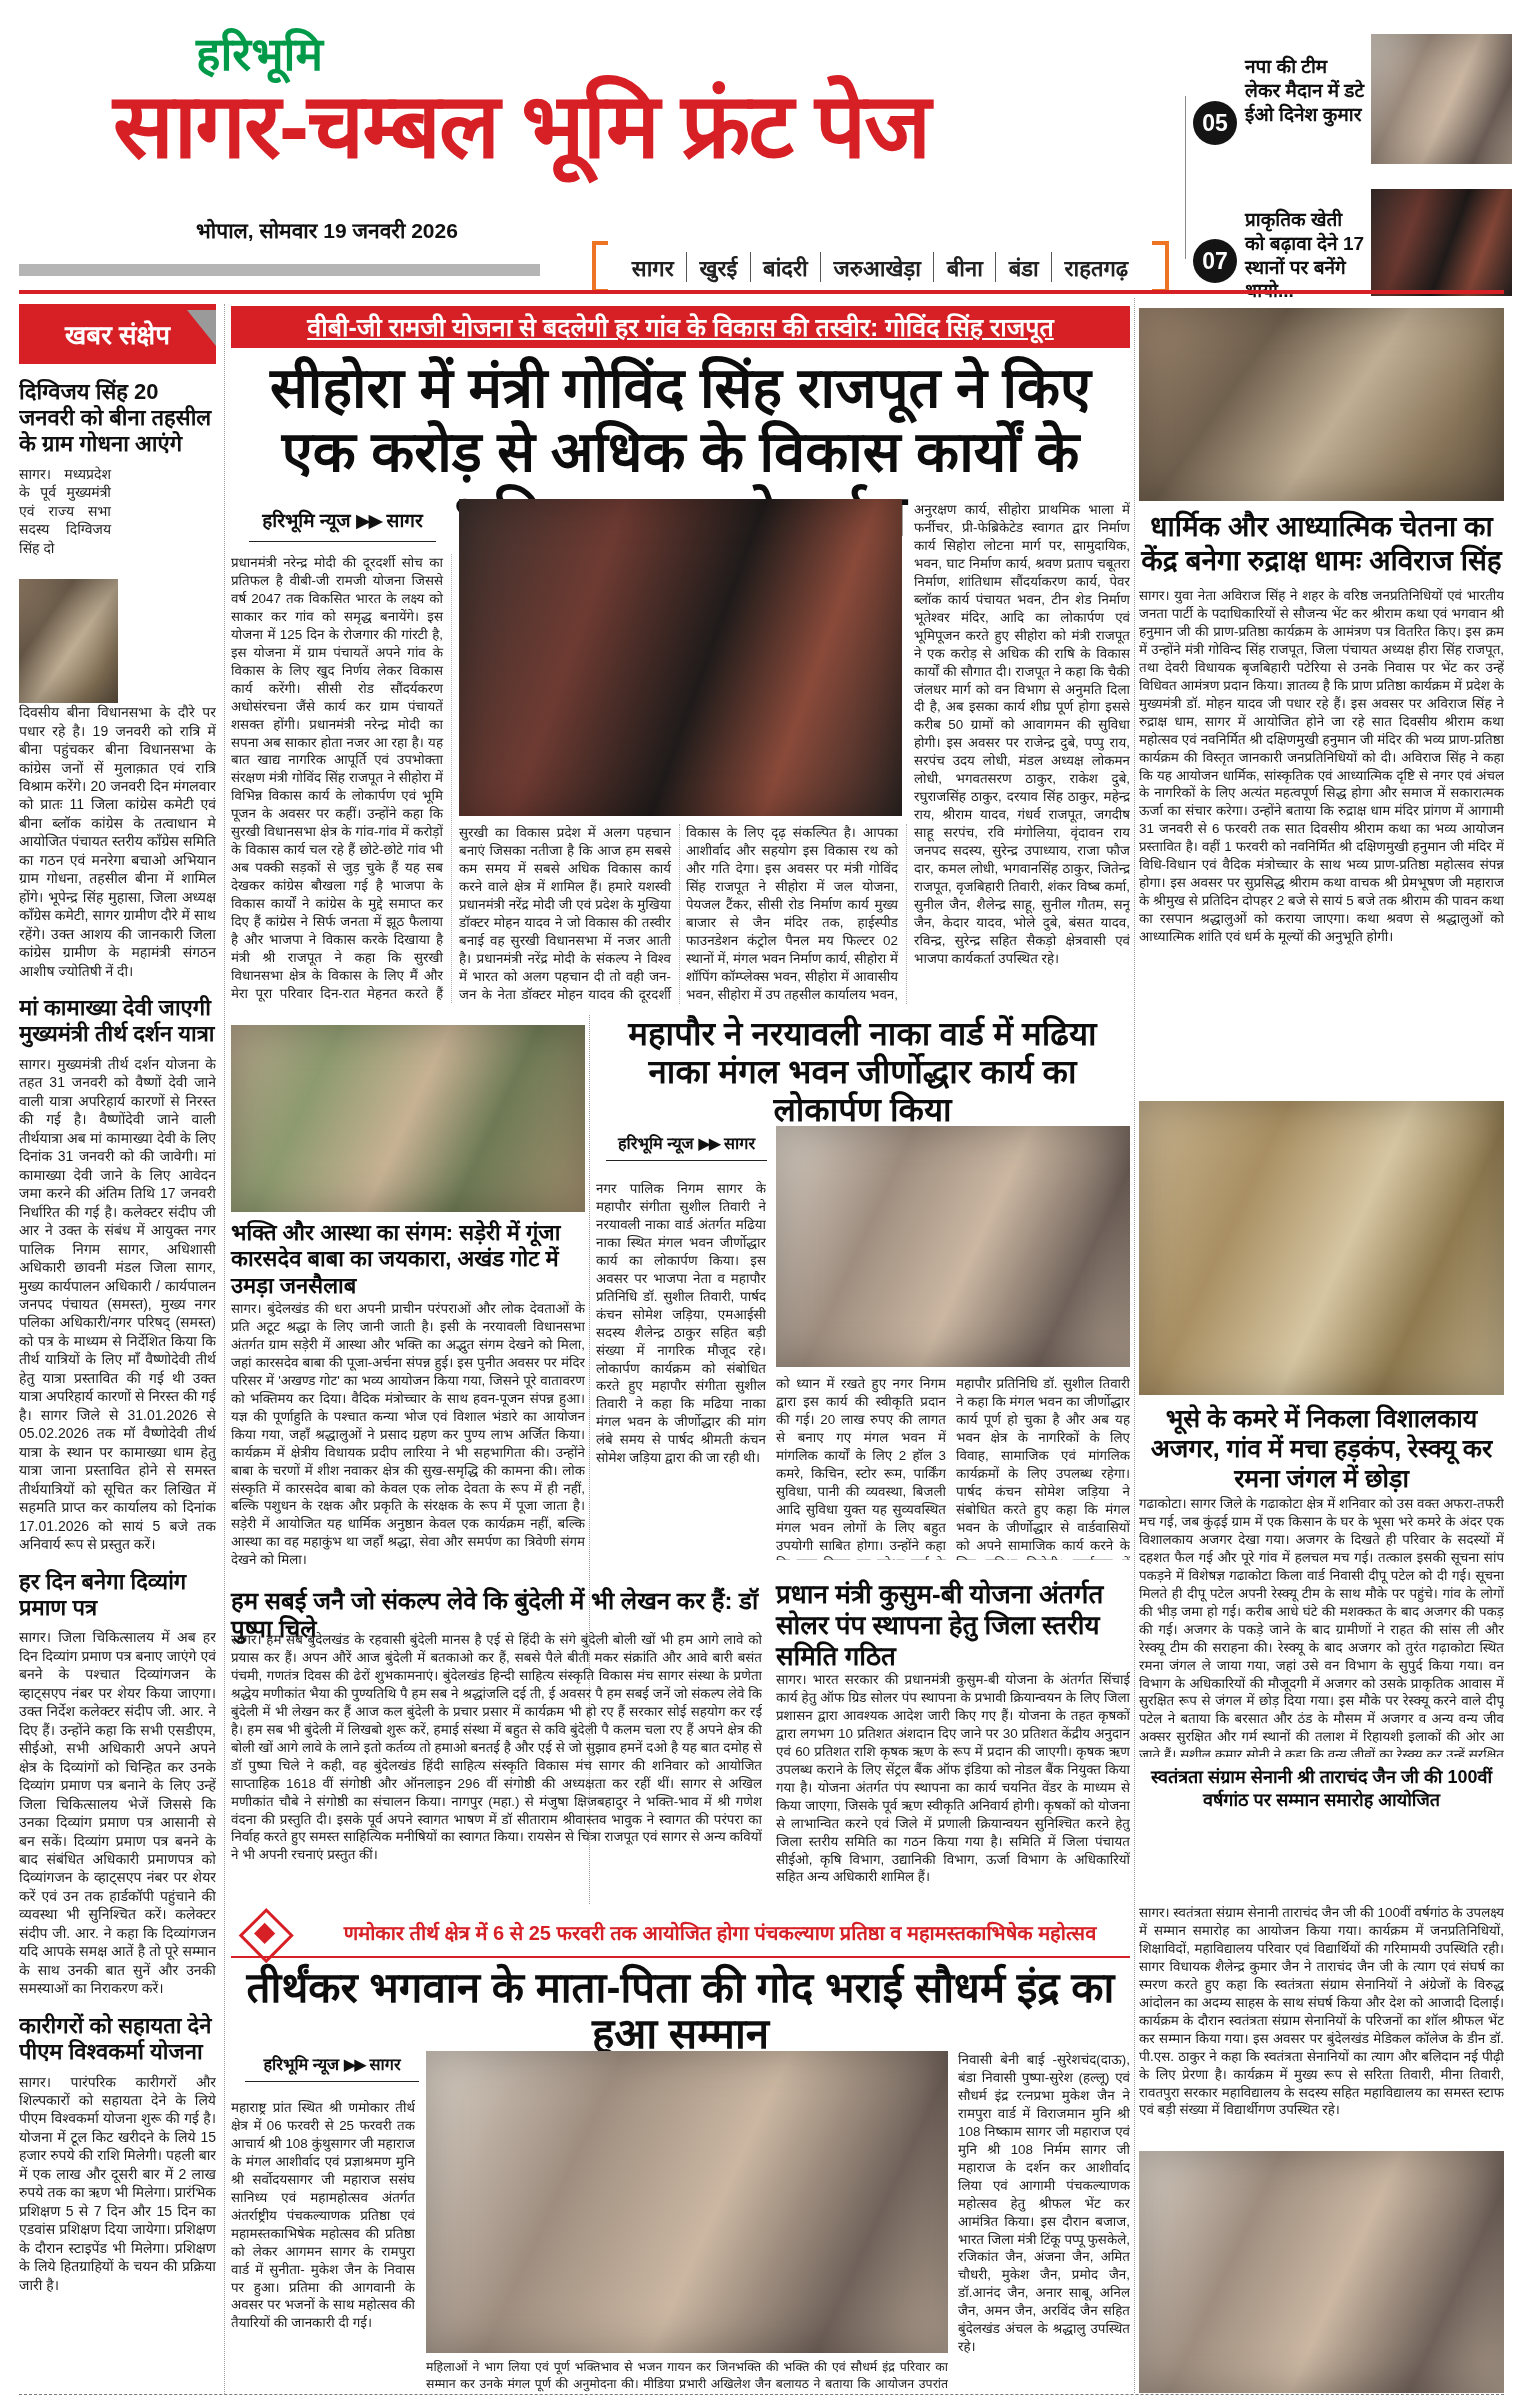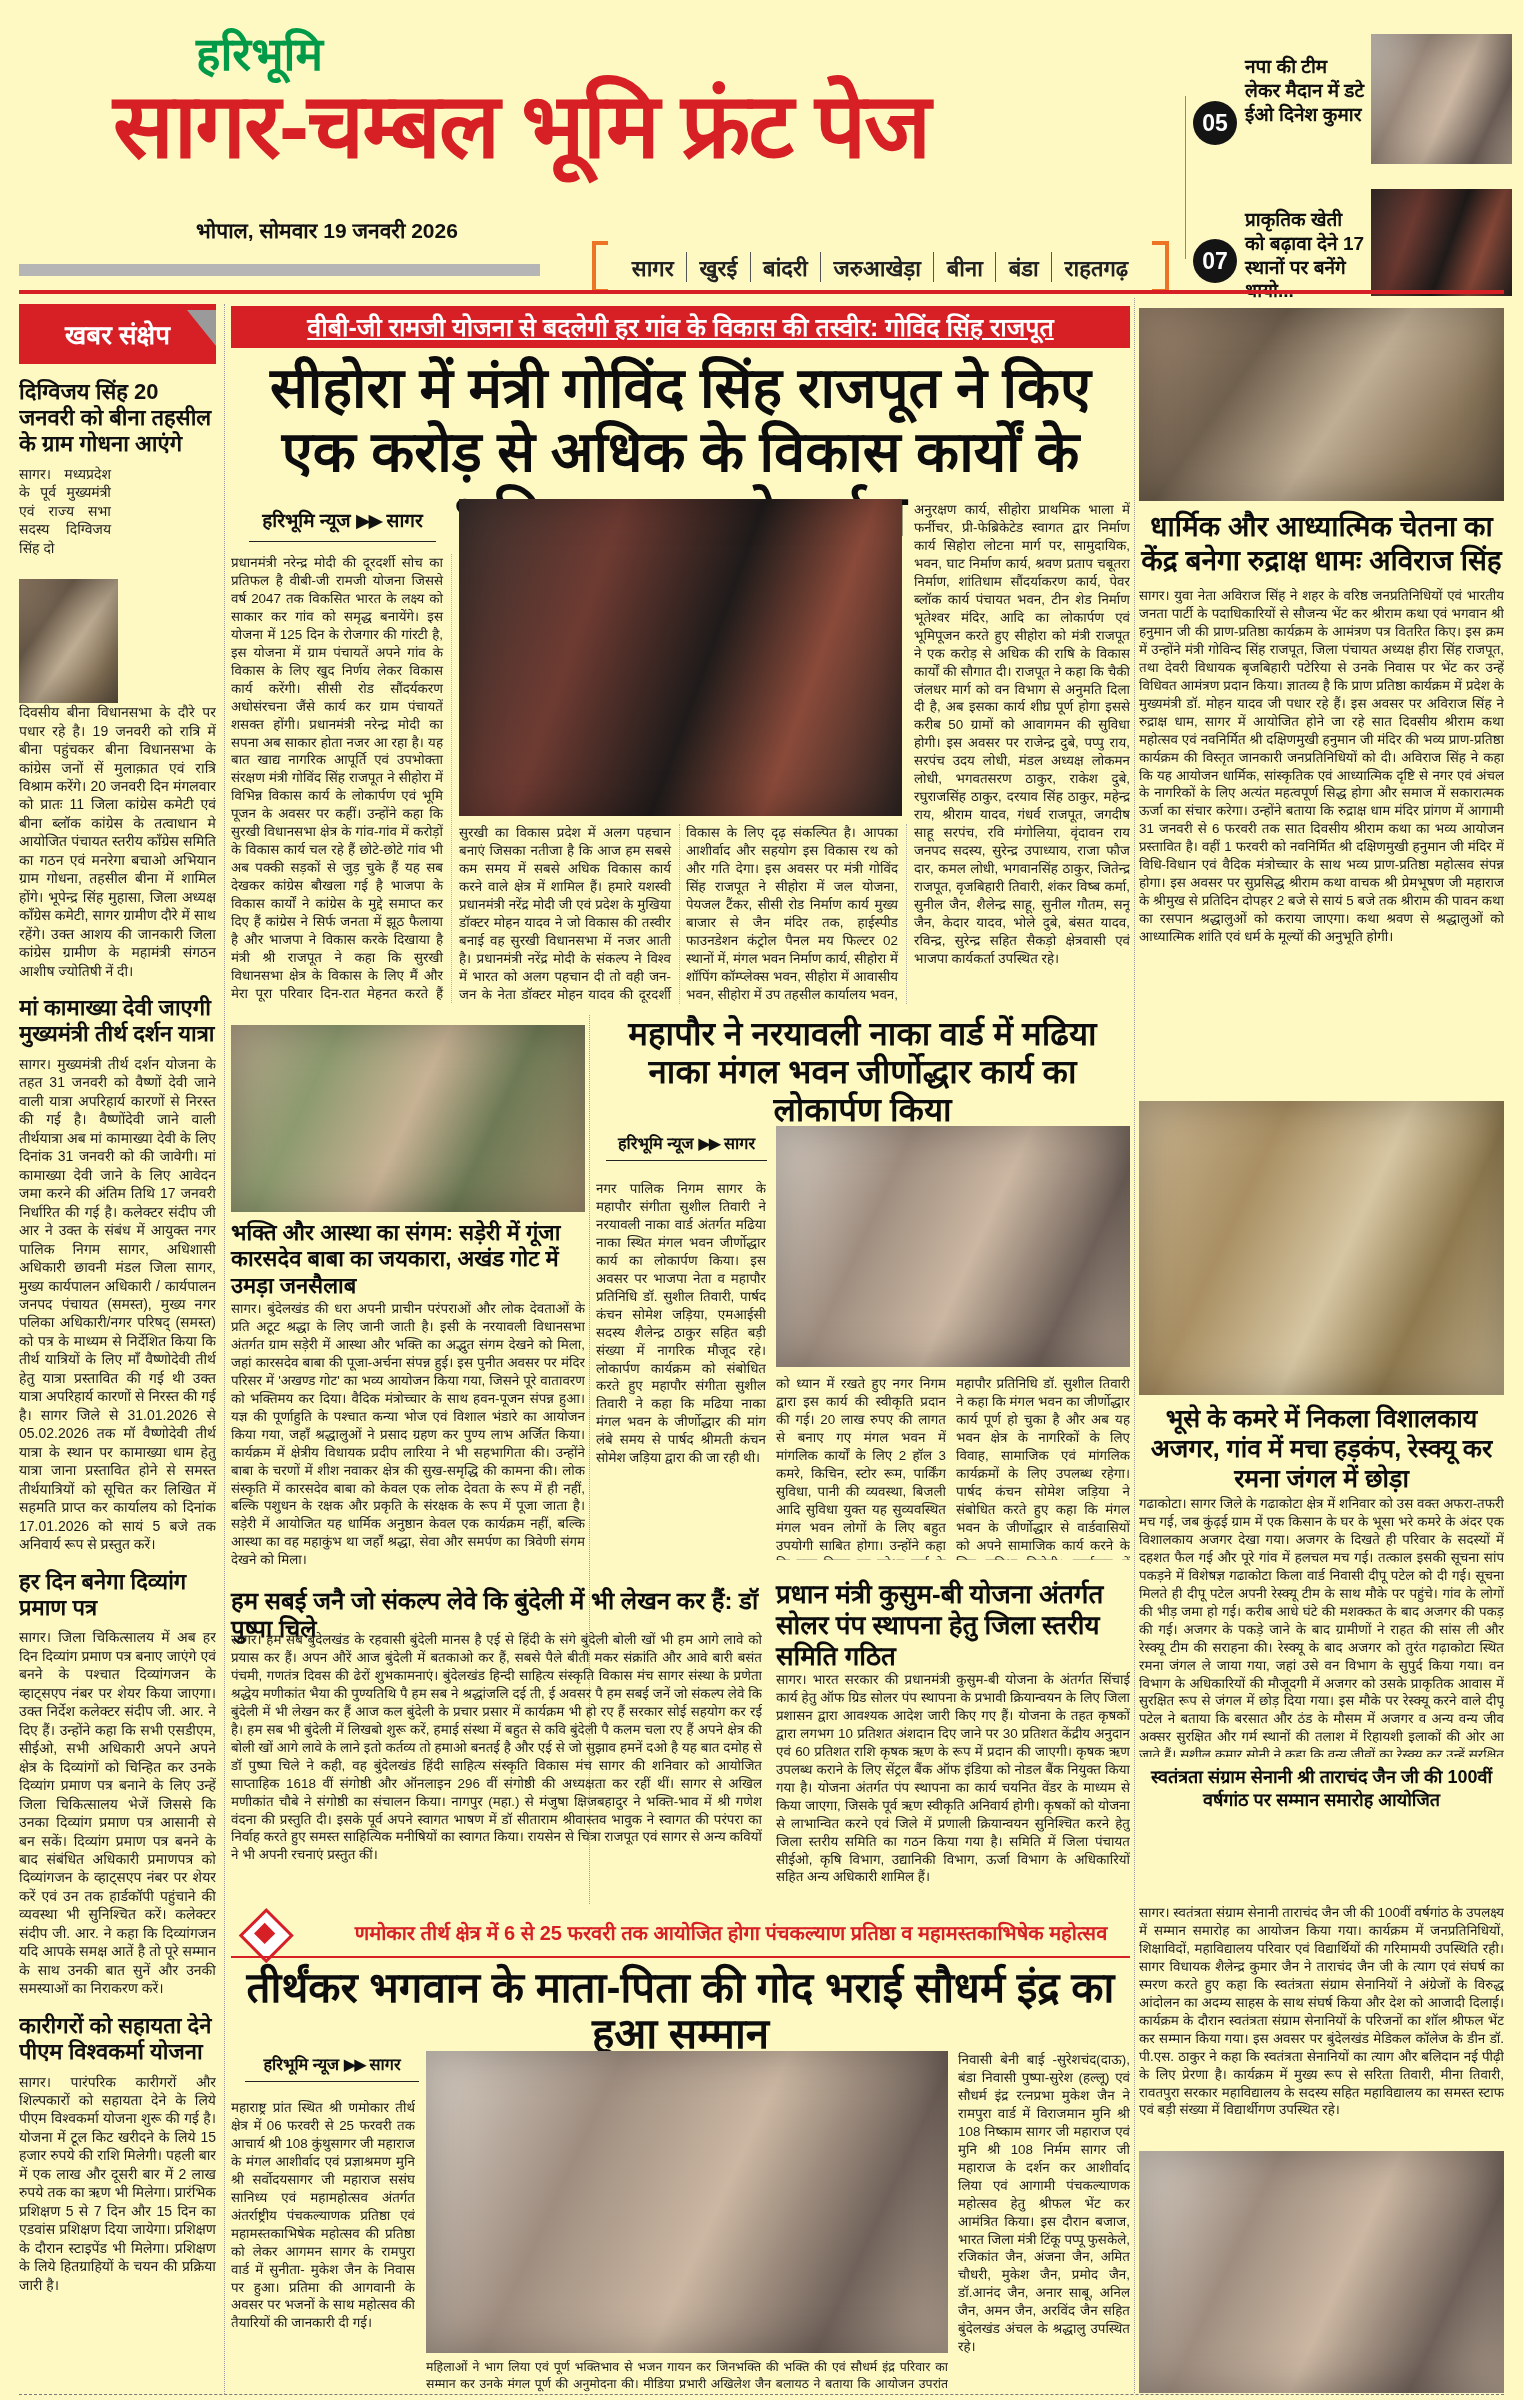--- a/index.html
+++ b/index.html
@@ -1,16 +1,16 @@
 <!DOCTYPE html>
 <html lang="hi"><head>
 <meta charset="utf-8">
 <style>
   html,body{margin:0;padding:0;background:#d9d9d9;font-family:"Liberation Sans","DejaVu Sans",sans-serif;}
-  .page{position:relative;width:1524px;height:2400px;margin:0 auto;background:#fef9c3;overflow:hidden;color:#1a1a1a;}
+  .page{position:relative;width:1524px;height:2400px;margin:0 auto;background:#ffffff;overflow:hidden;color:#1a1a1a;}
   .abs{position:absolute;}
   .bold{font-weight:bold;}
   .center{text-align:center;}
   .body-text{font-size:13.4px;line-height:1.34;text-align:justify;color:#1d1d1d;overflow:hidden;}
   .side-body{font-size:14px;line-height:1.32;text-align:justify;color:#1d1d1d;}
   .side-title{font-size:22px;font-weight:bold;line-height:1.18;margin:15.3px 0 7.6px 0;color:#111;}
   .photo{box-shadow:inset 0 0 44px rgba(0,0,0,.28);}
   .ph-a{background:linear-gradient(125deg,#a08870 0%,#70604e 30%,#c0ae94 55%,#857257 80%,#5d4f3f 100%);}
   .ph-b{background:linear-gradient(110deg,#3a2f2c 0%,#6e3b32 30%,#1f1b1a 55%,#8a4a3a 75%,#2b2422 100%);}
   .ph-c{background:linear-gradient(115deg,#b7a78c 0%,#8d9a6f 25%,#c7b294 50%,#6e7a55 70%,#a3906f 100%);}
@@ -137,21 +137,21 @@
   <div class="abs bold" style="left:231px;top:1587px;width:531px;font-size:24px;line-height:1.15;color:#0d0d0d;">हम सबई जनै जो संकल्प लेवे कि बुंदेली में भी लेखन कर हैं: डॉ पुष्पा चिले</div>
   <div class="abs body-text col" style="left:231px;top:1631px;width:531px;height:271px;">सागर। हम सब बुंदेलखंड के रहवासी बुंदेली मानस है एई से हिंदी के संगे बुंदेली बोली खों भी हम आगे लावे को प्रयास कर हैं। अपन औरें आज बुंदेली में बतकाओ कर हैं, सबसे पैले बीती मकर संक्रांति और आवे बारी बसंत पंचमी, गणतंत्र दिवस की ढेरों शुभकामनाएं। बुंदेलखंड हिन्दी साहित्य संस्कृति विकास मंच सागर संस्था के प्रणेता श्रद्धेय मणीकांत भैया की पुण्यतिथि पै हम सब ने श्रद्धांजलि दई ती, ई अवसर पै हम सबई जनें जो संकल्प लेवे कि बुंदेली में भी लेखन कर हैं आज कल बुंदेली के प्रचार प्रसार में कार्यक्रम भी हो रए हैं सरकार सोई सहयोग कर रई है। हम सब भी बुंदेली में लिखबो शुरू करें, हमाई संस्था में बहुत से कवि बुंदेली पै कलम चला रए हैं अपने क्षेत्र की बोली खों आगे लावे के लाने इतो कर्तव्य तो हमाओ बनतई है और एई से जो सुझाव हमनें दओ है यह बात दमोह से डॉ पुष्पा चिले ने कही, वह बुंदेलखंड हिंदी साहित्य संस्कृति विकास मंच सागर की शनिवार को आयोजित साप्ताहिक 1618 वीं संगोष्ठी और ऑनलाइन 296 वीं संगोष्ठी की अध्यक्षता कर रहीं थीं। सागर से अखिल मणीकांत चौबे ने संगोष्ठी का संचालन किया। नागपुर (महा.) से मंजुषा क्षिजबहादुर ने भक्ति-भाव में श्री गणेश वंदना की प्रस्तुति दी। इसके पूर्व अपने स्वागत भाषण में डॉ सीताराम श्रीवास्तव भावुक ने स्वागत की परंपरा का निर्वाह करते हुए समस्त साहित्यिक मनीषियों का स्वागत किया। रायसेन से चित्रा राजपूत एवं सागर से अन्य कवियों ने भी अपनी रचनाएं प्रस्तुत कीं।</div>
 
   <div class="abs bold" style="left:776px;top:1579px;width:354px;font-size:26px;line-height:1.2;color:#0d0d0d;">प्रधान मंत्री कुसुम-बी योजना अंतर्गत सोलर पंप स्थापना हेतु जिला स्तरीय समिति गठित</div>
   <div class="abs body-text col" style="left:776px;top:1671px;width:354px;height:231px;">सागर। भारत सरकार की प्रधानमंत्री कुसुम-बी योजना के अंतर्गत सिंचाई कार्य हेतु ऑफ ग्रिड सोलर पंप स्थापना के प्रभावी क्रियान्वयन के लिए जिला प्रशासन द्वारा आवश्यक आदेश जारी किए गए हैं। योजना के तहत कृषकों द्वारा लगभग 10 प्रतिशत अंशदान दिए जाने पर 30 प्रतिशत केंद्रीय अनुदान एवं 60 प्रतिशत राशि कृषक ऋण के रूप में प्रदान की जाएगी। कृषक ऋण उपलब्ध कराने के लिए सेंट्रल बैंक ऑफ इंडिया को नोडल बैंक नियुक्त किया गया है। योजना अंतर्गत पंप स्थापना का कार्य चयनित वेंडर के माध्यम से किया जाएगा, जिसके पूर्व ऋण स्वीकृति अनिवार्य होगी। कृषकों को योजना से लाभान्वित करने एवं जिले में प्रणाली क्रियान्वयन सुनिश्चित करने हेतु जिला स्तरीय समिति का गठन किया गया है। समिति में जिला पंचायत सीईओ, कृषि विभाग, उद्यानिकी विभाग, ऊर्जा विभाग के अधिकारियों सहित अन्य अधिकारी शामिल हैं।</div>
 
   <div class="abs" style="left:241px;top:1912px;width:46px;height:46px;">
     <div style="position:absolute;left:5.7px;top:3.8px;width:32.5px;height:32.5px;border:3.8px solid #d71f26;transform:rotate(45deg);background:#fff;"></div>
     <div style="position:absolute;left:16.3px;top:14.3px;width:15.3px;height:15.3px;background:#d71f26;transform:rotate(45deg);"></div>
   </div>
-  <div class="abs bold center" style="left:319px;top:1919px;width:824px;font-size:20px;color:#d71f26;">णमोकार तीर्थ क्षेत्र में 6 से 25 फरवरी तक आयोजित होगा पंचकल्याण प्रतिष्ठा व महामस्तकाभिषेक महोत्सव</div>
+  <div class="abs bold center" style="left:308px;top:1919px;width:824px;font-size:20px;color:#d71f26;">णमोकार तीर्थ क्षेत्र में 6 से 25 फरवरी तक आयोजित होगा पंचकल्याण प्रतिष्ठा व महामस्तकाभिषेक महोत्सव</div>
   <div class="hrule" style="left:231px;top:1956px;width:899px;height:1.9px;"></div>
 
   <div class="abs bold center" style="left:231px;top:1965px;width:899px;font-size:42px;line-height:1.1;color:#0d0d0d;">तीर्थंकर भगवान के माता-पिता की गोद भराई सौधर्म इंद्र का हुआ सम्मान</div>
 
   <div class="abs center byline" style="left:245px;top:2053px;width:174px;font-size:16.3px;padding-bottom:5.7px;">
     <span>हरिभूमि न्यूज</span>
     <span class="arrows">▶▶</span>
     <span>सागर</span>
   </div>
   <div class="abs body-text col" style="left:231px;top:2099px;width:184px;height:293px;">महाराष्ट्र प्रांत स्थित श्री णमोकार तीर्थ क्षेत्र में 06 फरवरी से 25 फरवरी तक आचार्य श्री 108 कुंथुसागर जी महाराज के मंगल आशीर्वाद एवं प्रज्ञाश्रमण मुनि श्री सर्वोदयसागर जी महाराज ससंघ सानिध्य एवं महामहोत्सव अंतर्गत अंतर्राष्ट्रीय पंचकल्याणक प्रतिष्ठा एवं महामस्तकाभिषेक महोत्सव की प्रतिष्ठा को लेकर आगमन सागर के रामपुरा वार्ड में सुनीता- मुकेश जैन के निवास पर हुआ। प्रतिमा की आगवानी के अवसर पर भजनों के साथ महोत्सव की तैयारियों की जानकारी दी गई।</div>

